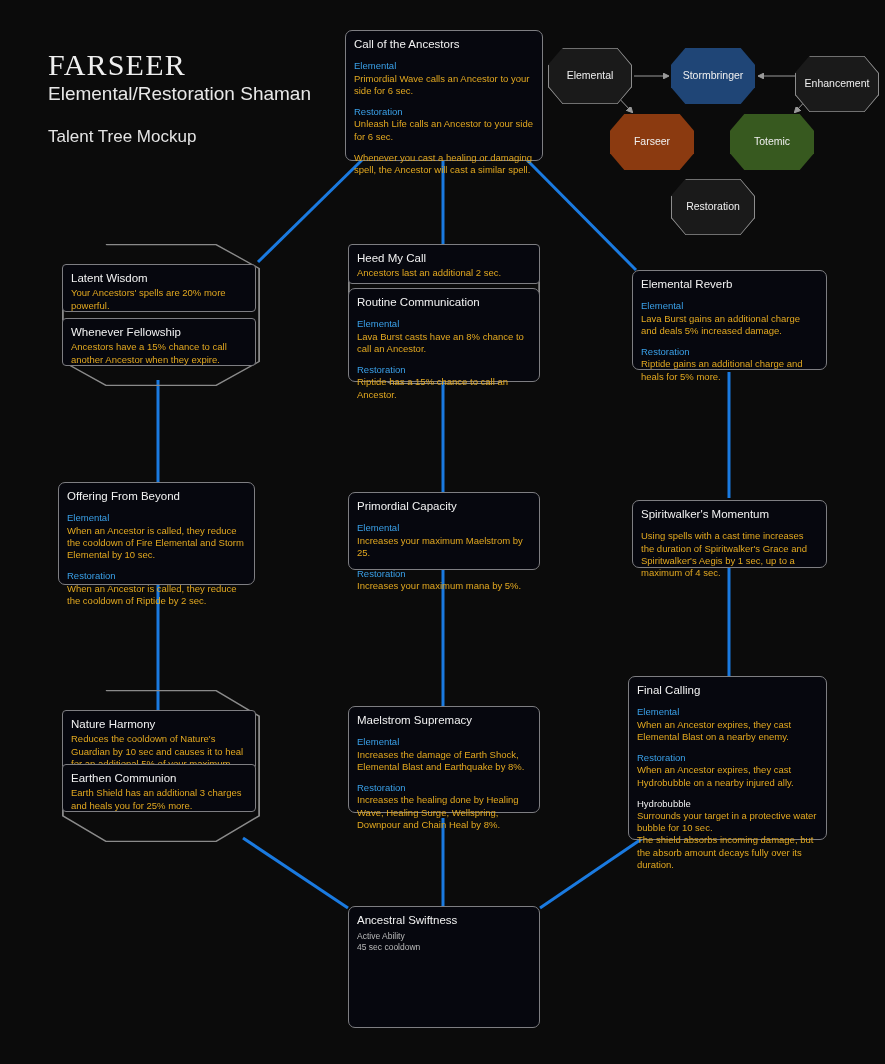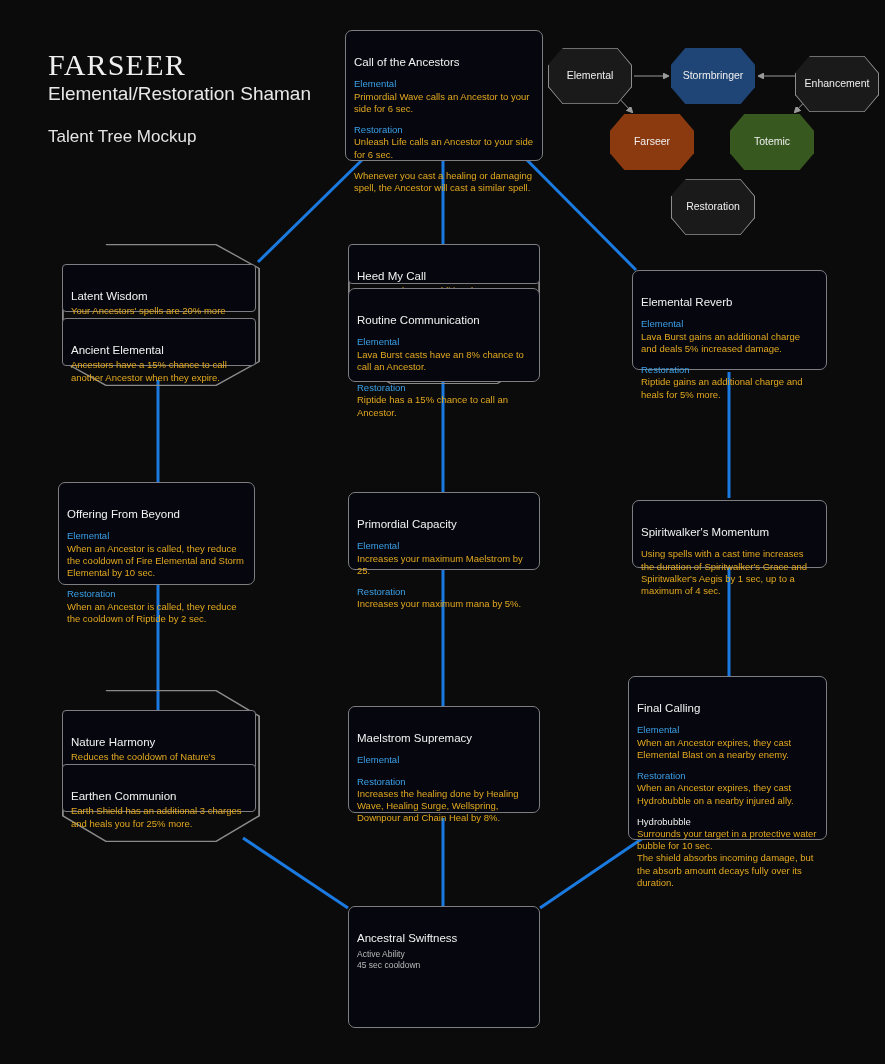--- a/index.html
+++ b/index.html
@@ -79,21 +79,21 @@
                        0.9% 17.4%, 0.9% 82.6%, 22.4% 99.2%, 77.6% 99.2%, 99.1% 82.6%, 99.1% 17.4%, 77.6% 0.8%, 22.4% 0.8%);
   }
 
   
   .node {
     position: absolute;
     background: #06070e;
     border: 1px solid #7e7e82;
     border-radius: 7px;
     box-sizing: border-box;
-    padding: 24px 8px 8px 8px;
+    padding: 6px 8px 8px 8px;
   }
   .node.flat { border-radius: 4px; }
   .n-title {
     font-size: 11.5px;
     color: #f2f2f2;
     line-height: 1.25;
     margin-bottom: 2px;
   }
   .n-sub {
     font-size: 8.5px;
@@ -200,21 +200,21 @@
     <div class="n-body">Unleash Life calls an Ancestor to your side for 6 sec.</div>
     <div class="n-body gap">Whenever you cast a healing or damaging spell, the Ancestor will cast a similar spell.</div>
   </div>
 
   <div class="node flat" style="left:62px;top:264px;width:194px;height:48px;">
     <div class="n-title">Latent Wisdom</div>
     <div class="n-body">Your Ancestors' spells are 20% more powerful.</div>
   </div>
 
   <div class="node flat" style="left:62px;top:318px;width:194px;height:48px;">
-    <div class="n-title">Ancient Elemental</div>
+    <div class="n-title">Whenever Fellowship</div>
     <div class="n-body">Ancestors have a 15% chance to call another Ancestor when they expire.</div>
   </div>
 
   <div class="node flat" style="left:348px;top:244px;width:192px;height:40px;">
     <div class="n-title">Heed My Call</div>
     <div class="n-body">Ancestors last an additional 2 sec.</div>
   </div>
 
   <div class="node" style="left:348px;top:288px;width:192px;height:94px;">
     <div class="n-title">Routine Communication</div>
@@ -259,20 +259,21 @@
   </div>
 
   <div class="node flat" style="left:62px;top:764px;width:194px;height:48px;">
     <div class="n-title">Earthen Communion</div>
     <div class="n-body">Earth Shield has an additional 3 charges and heals you for 25% more.</div>
   </div>
 
   <div class="node" style="left:348px;top:706px;width:192px;height:107px;">
     <div class="n-title">Maelstrom Supremacy</div>
     <div class="n-head">Elemental</div>
+    <div class="n-body">Increases the damage of Earth Shock, Elemental Blast and Earthquake by 8%.</div>
     <div class="n-head">Restoration</div>
     <div class="n-body">Increases the healing done by Healing Wave, Healing Surge, Wellspring, Downpour and Chain Heal by 8%.</div>
   </div>
 
   <div class="node" style="left:628px;top:676px;width:199px;height:164px;">
     <div class="n-title">Final Calling</div>
     <div class="n-head">Elemental</div>
     <div class="n-body">When an Ancestor expires, they cast Elemental Blast on a nearby enemy.</div>
     <div class="n-head">Restoration</div>
     <div class="n-body">When an Ancestor expires, they cast Hydrobubble on a nearby injured ally.</div>

